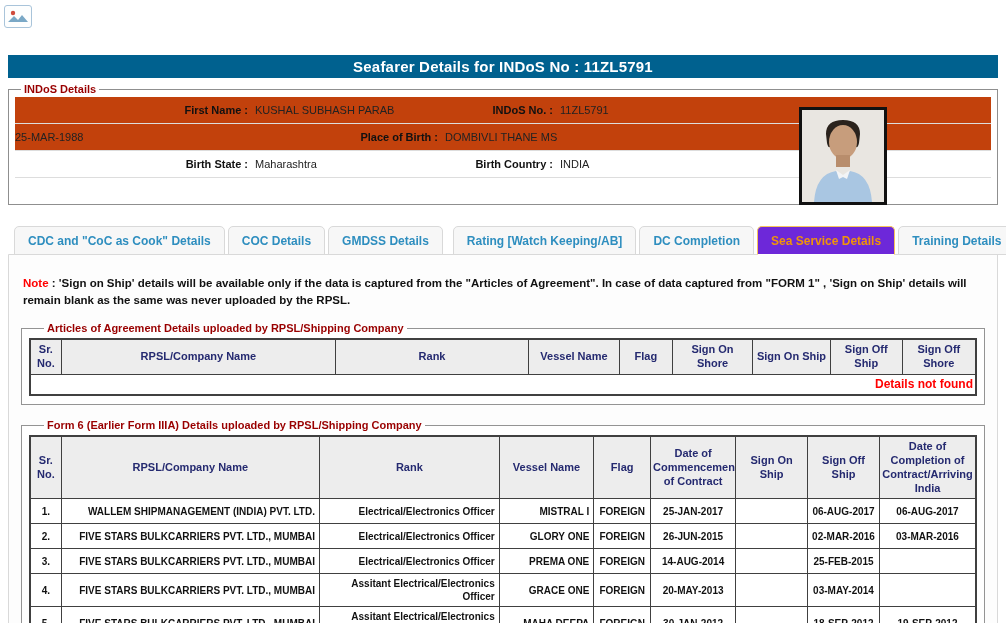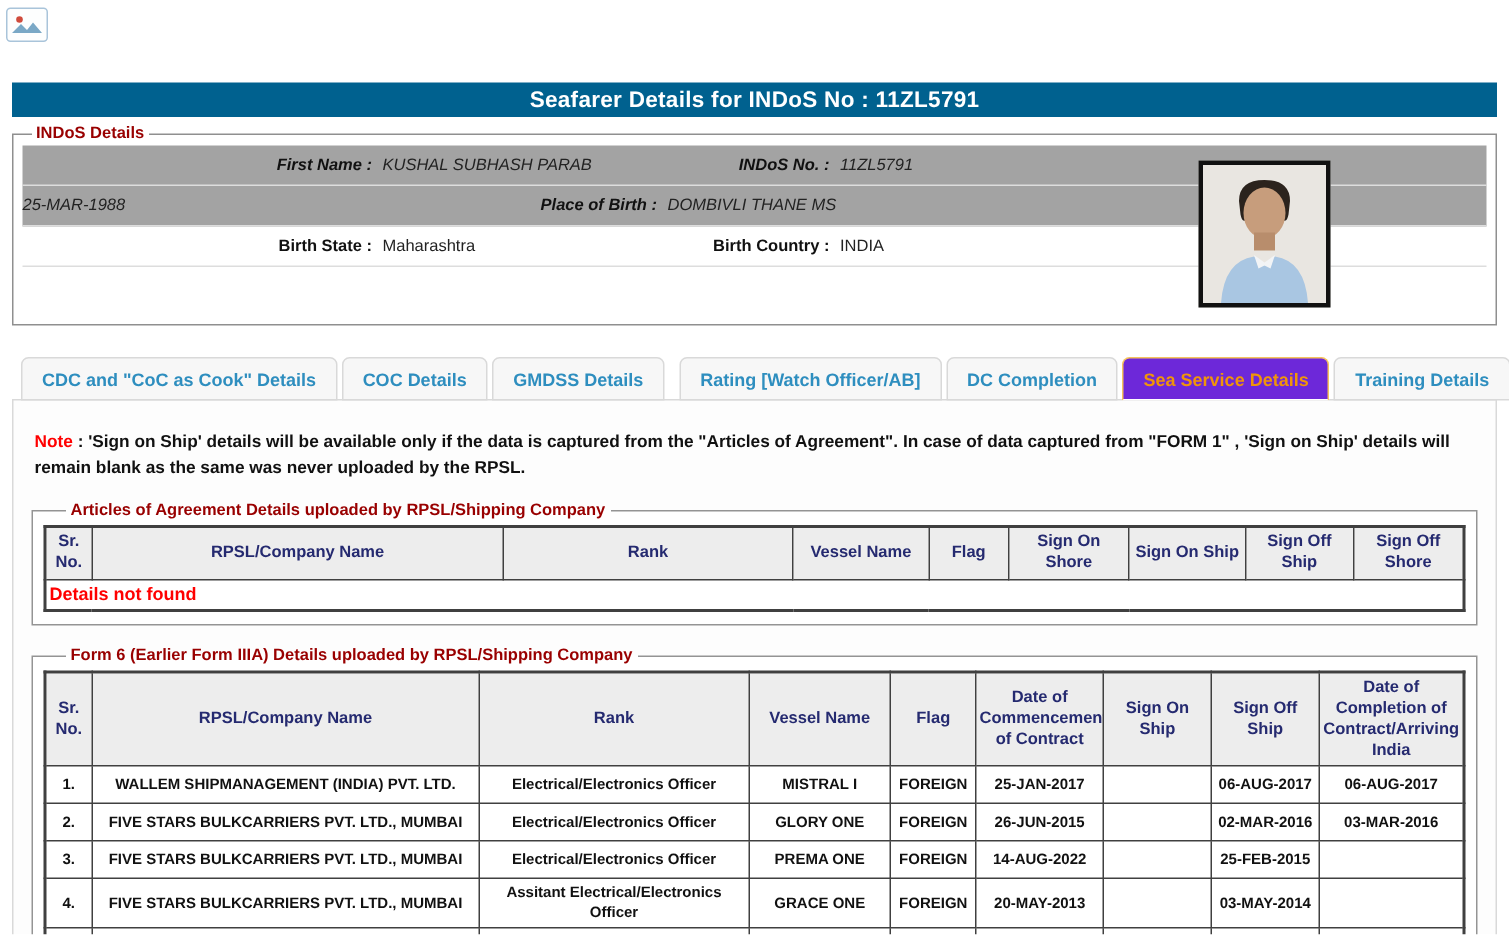--- a/index.html
+++ b/index.html
@@ -8,26 +8,26 @@
 
   
   .broken-img{position:absolute;top:5px;left:4px;width:26px;height:21px;
     border:1px solid #a9c4da;border-radius:3px;background:#fdfefe;}
 
   
   .titlebar{margin:55px 8px 5px 8px;height:23px;line-height:23px;background:#00618F;
     color:#fff;font-size:15px;font-weight:bold;text-align:center;letter-spacing:.2px;}
 
   
-  fieldset{margin:0 8px;border:1px solid #8f8f8f;padding:2px 6px 12px 6px;background:#fff;}
+  fieldset{margin:0 8px;border:1px solid #8f8f8f;padding:2px 6px 0 6px;background:#fff;}
   legend{color:#990000;font-size:11px;font-weight:bold;padding:0 3px;margin-left:6px;}
   .indos{position:relative;height:118px;}
   .frow{display:grid;grid-template-columns:240px 190px 115px auto;height:26px;
     line-height:26px;font-size:11px;border-bottom:1px solid #ddd;padding-right:210px;}
-  .frow.alt{background:#a3a3a3;font-style:italic;}
+  .frow.alt{background:#c2410c;}
   .flabel{font-weight:bold;text-align:right;padding-right:7px;color:#111;}
   .fvalue{color:#222;text-align:left;white-space:nowrap;}
   .photo{position:absolute;top:12px;right:110px;width:82px;height:92px;
     border:3px solid #111;background:#ece9e4;}
 
   
   .tabs{display:flex;align-items:flex-end;margin:21px 8px -1px 8px;padding-left:6px;
     position:relative;z-index:2;gap:3px;}
   .tab{border:1px solid #d9d9d9;border-radius:5px 5px 0 0;background:#f7f7f7;
     color:#2E8EBF;font-size:12px;font-weight:bold;padding:7px 13px 6px 13px;
@@ -43,22 +43,22 @@
   .note .red{color:#FF0000;}
 
   .tblfs{margin:14px 2px 0 2px;border:1px solid #949494;padding:4px 7px 8px 7px;background:#fff;}
   .tblfs legend{margin-left:15px;}
   table{width:100%;border-collapse:collapse;table-layout:fixed;border:2px solid #404040;}
   th,td{border:1px solid #404040;overflow:hidden;}
   th{background:#EDEDED;color:#252A70;font-size:11px;font-weight:bold;
      text-align:center;padding:3px 2px;line-height:1.25;}
   td{font-size:10px;font-weight:bold;color:#111;padding:3px 4px;line-height:1.3;}
   td.c{text-align:center;}
-  td.l{text-align:center;}
-  .notfound{color:#FF0000;font-size:12px;font-weight:bold;text-align:left;padding:2px;}
+  td.l{text-align:right;}
+  .notfound{color:#FF0000;font-size:12px;font-weight:bold;text-align:right;padding:2px;}
   .form1 tbody td{height:18px;}
 
   
   .photo svg{display:block;}
 </style>
 </head>
 <body>
 
 <div class="page">
 
@@ -101,21 +101,21 @@
         <path d="M12 92 q2-28 22-31 l7 6 l7-6 q20 3 22 31 Z" fill="#a9c6e2"></path>
         <path d="M34 60 l7 5 l7-5 l-3 9 l-4-2 l-4 2 Z" fill="#f2f4f6"></path>
       </svg>
     </div>
   </fieldset>
 
   <div class="tabs">
     <div class="tab">CDC and "CoC as Cook" Details</div>
     <div class="tab">COC Details</div>
     <div class="tab">GMDSS Details</div>
-    <div class="tab gap">Rating [Watch Officer/AB]</div>
+    <div class="tab gap">Rating [Watch Keeping/AB]</div>
     <div class="tab">DC Completion</div>
     <div class="tab active">Sea Service Details</div>
     <div class="tab">Training Details</div>
   </div>
 
   <div class="panel">
 
     <p class="note"><span class="red">Note</span><span> : 'Sign on Ship' details will be available only if the data is captured from the "Articles of Agreement". In case of data captured from "FORM 1" , 'Sign on Ship' details will remain blank as the same was never uploaded by the RPSL.</span></p>
 
     <fieldset class="tblfs">
@@ -202,21 +202,21 @@
             <td class="c"></td>
             <td class="c">02-MAR-2016</td>
             <td class="c">03-MAR-2016</td>
           </tr>
           <tr>
             <td class="c">3.</td>
             <td class="l">FIVE STARS BULKCARRIERS PVT. LTD., MUMBAI</td>
             <td class="l">Electrical/Electronics Officer</td>
             <td class="l">PREMA ONE</td>
             <td class="c">FOREIGN</td>
-            <td class="c">14-AUG-2022</td>
+            <td class="c">14-AUG-2014</td>
             <td class="c"></td>
             <td class="c">25-FEB-2015</td>
             <td class="c"></td>
           </tr>
           <tr>
             <td class="c">4.</td>
             <td class="l">FIVE STARS BULKCARRIERS PVT. LTD., MUMBAI</td>
             <td class="l">Assitant Electrical/Electronics Officer</td>
             <td class="l">GRACE ONE</td>
             <td class="c">FOREIGN</td>

